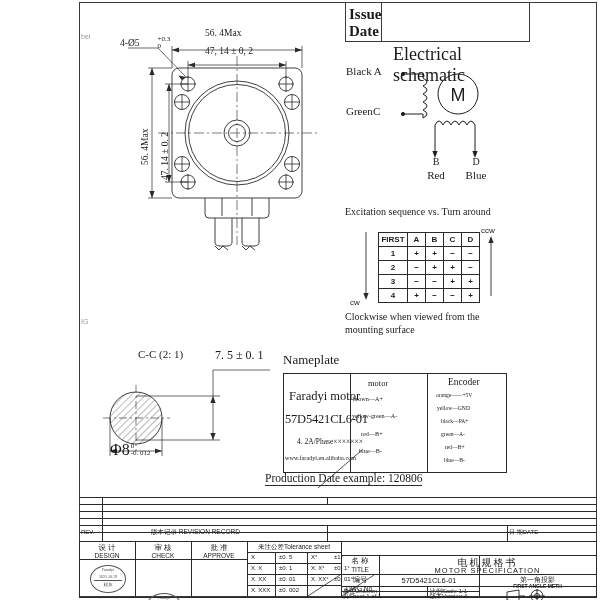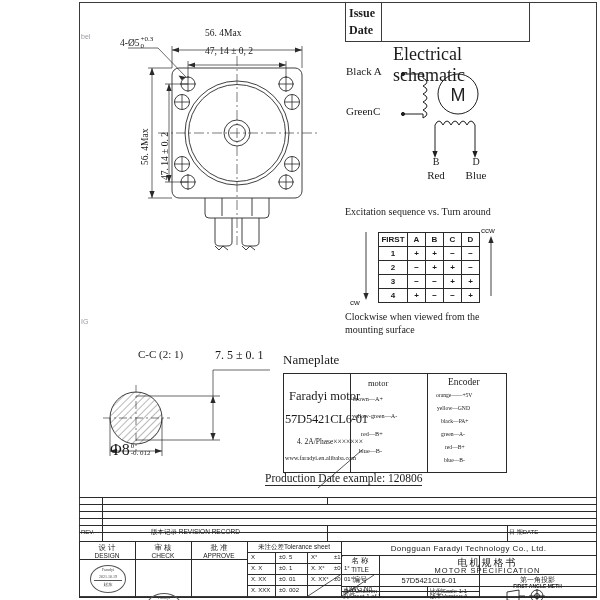--- a/index.html
+++ b/index.html
@@ -14,21 +14,21 @@
   .hl{height:1px;}
   .vl{width:1px;}
   .ctr{text-align:center;}
   
   #outer-frame{left:79px;top:2px;width:518px;height:595px;border:1px solid #3a3a3a;box-sizing:border-box;}
   
   .edge-mark{font-family:"Liberation Sans",sans-serif;font-size:7px;color:#9a9aa2;}
   
   #issue-box{left:345px;top:2px;width:185px;height:40px;border:1px solid #3a3a3a;box-sizing:border-box;}
   #issue-box .cellv{position:absolute;left:0;top:0;width:36px;height:100%;border-right:1px solid #3a3a3a;box-sizing:border-box;}
-  #issue-box .lbl{font-weight:bold;font-size:12px;padding-left:3px;}
+  #issue-box .lbl{font-weight:bold;font-size:15px;padding-left:3px;}
   
   .sec-title{font-size:18px;}
   
   .dimtxt{font-size:9.5px;font-family:"Liberation Serif",serif;white-space:nowrap;}
   .dimtxt-sm{font-size:7px;}
   .vtxt{transform:rotate(-90deg);transform-origin:0 0;white-space:nowrap;}
   svg{display:block;}
   
   #exc-table{border-collapse:collapse;font-size:8px;font-family:"Liberation Sans",sans-serif;}
   #exc-table td,#exc-table th{border:1px solid #2a2a2a;width:17px;height:13px;text-align:center;font-weight:bold;padding:0;}
@@ -163,21 +163,21 @@
       </g>
     </svg>
 
     <div class="abs dimtxt" style="left:95px;top:-2px;">56. 4Max</div>
     <div class="abs dimtxt" style="left:95px;top:16px;">47, 14 ± 0, 2</div>
     <div class="abs dimtxt vtxt" style="left:30px;top:135px;">56. 4Max</div>
     <div class="abs dimtxt vtxt" style="left:50px;top:150px;">47. 14 ± 0. 2</div>
 
     <div class="abs" style="left:10px;top:6px;display:flex;align-items:center;">
       <span class="dimtxt">4-Ø5</span>
-      <span style="display:inline-block;line-height:1;margin-left:1px;">
+      <span style="display:inline-block;line-height:1;margin-left:18px;">
         <span class="dimtxt-sm" style="display:block;">+0.3</span>
         <span class="dimtxt-sm" style="display:block;">0</span>
       </span>
     </div>
   </div>
 
   <div class="abs" style="left:100px;top:348px;width:180px;height:125px;">
     <div class="abs dimtxt" style="left:38px;top:0px;font-size:11px;">C-C (2: 1)</div>
     <div class="abs dimtxt" style="left:115px;top:0;font-size:12px;">7. 5 ± 0. 1</div>
     <svg width="180" height="125" viewBox="0 0 180 125" style="position:absolute;left:0;top:0;">
@@ -420,21 +420,20 @@
     <div class="abs tbtxt" style="left:255px;top:79px;">±0. 01°</div>
 
     <div class="abs tbtxt" style="left:172px;top:90px;">X. XXX</div>
     <div class="abs tbtxt" style="left:200px;top:90px;">±0. 002</div>
     <svg width="66" height="22" viewBox="0 0 66 22" style="position:absolute;left:229px;top:78px;">
       <line x1="0" y1="21" x2="32" y2="0" stroke="#2a2a2a" stroke-width="0.8"></line>
       <line x1="34" y1="21" x2="66" y2="0" stroke="#2a2a2a" stroke-width="0.8"></line>
     </svg>
 
     <div class="ln hl" style="left:262px;top:58px;width:255px;"></div>
-    <div class="abs tbtxt-md ctr" style="left:262px;top:47px;width:255px;">Dongguan Faradyi Technology Co., Ltd.</div>
 
     <div class="ln vl" style="left:300px;top:58px;height:42px;"></div>
     <div class="ln hl" style="left:262px;top:77px;width:255px;"></div>
     <div class="ln hl" style="left:262px;top:89px;width:255px;"></div>
     <div class="ln vl" style="left:400px;top:58px;height:42px;"></div>
     <div class="ln vl" style="left:348px;top:89px;height:11px;"></div>
 
     <div class="abs tbtxt-cn ctr" style="left:262px;top:59px;width:38px;">名 称</div>
     <div class="abs tbtxt ctr" style="left:262px;top:69px;width:38px;font-size:6.5px;">TITLE</div>
     <div class="abs ctr" style="left:300px;top:59px;width:217px;font-size:10px;font-family:'Liberation Sans',sans-serif;letter-spacing:2px;">电机规格书</div>

